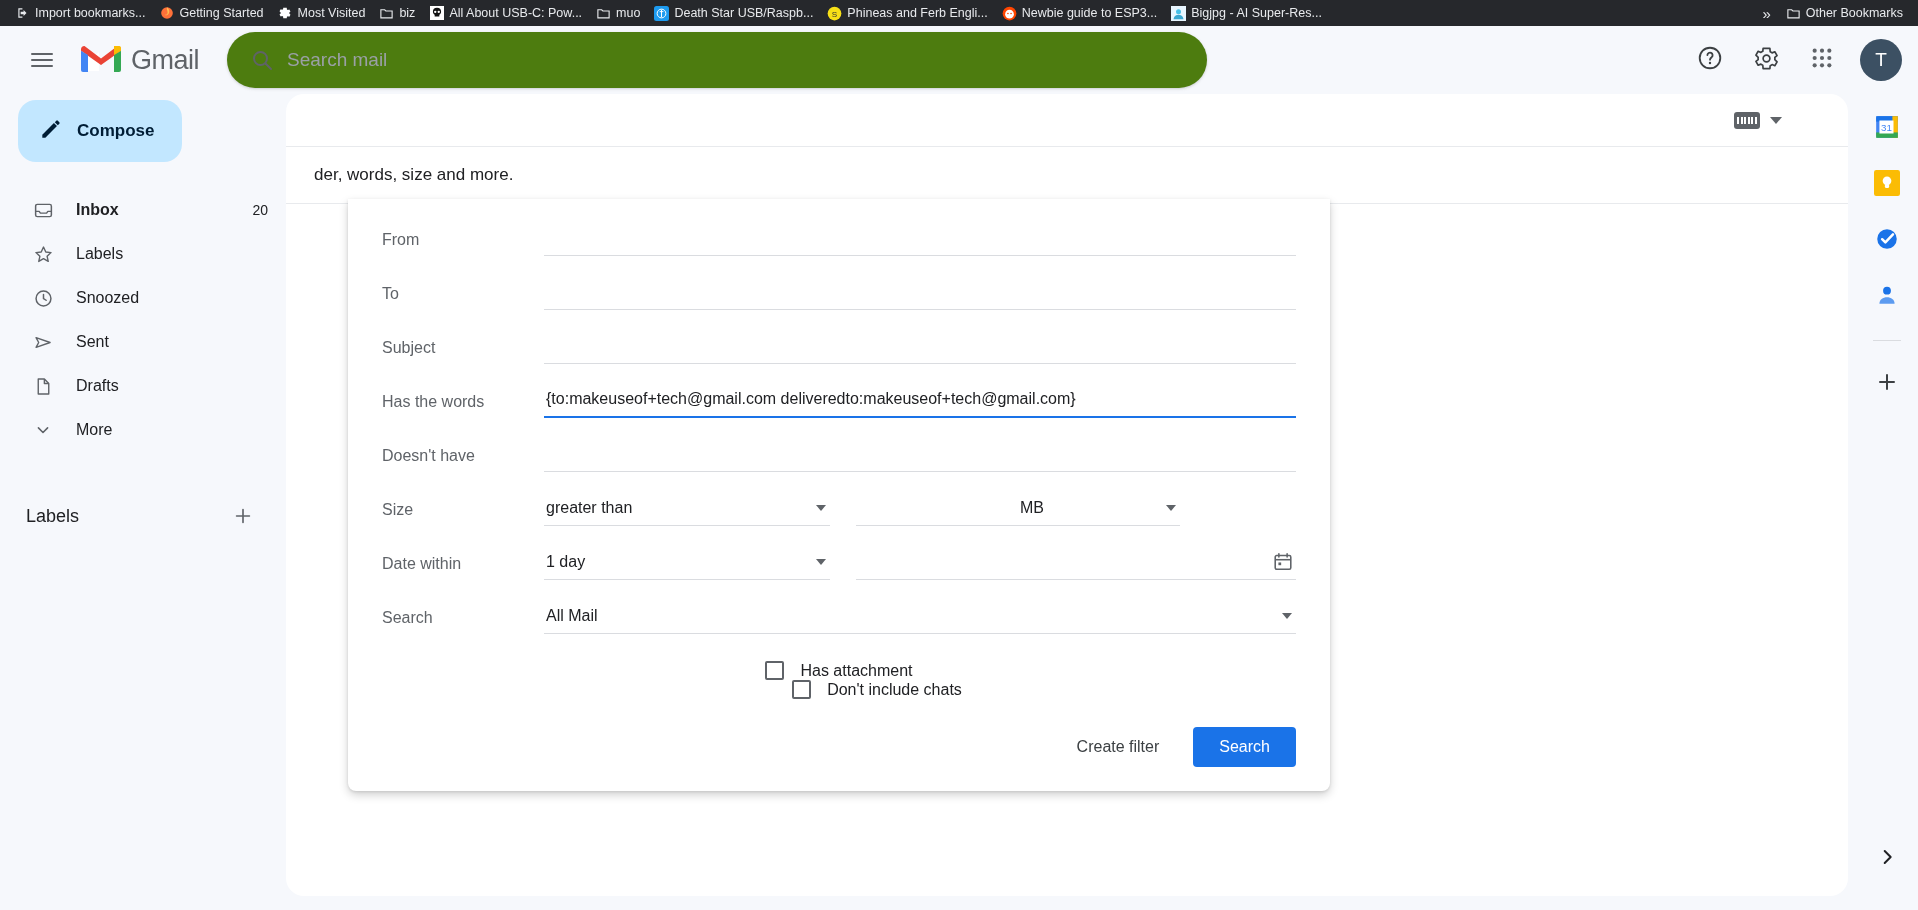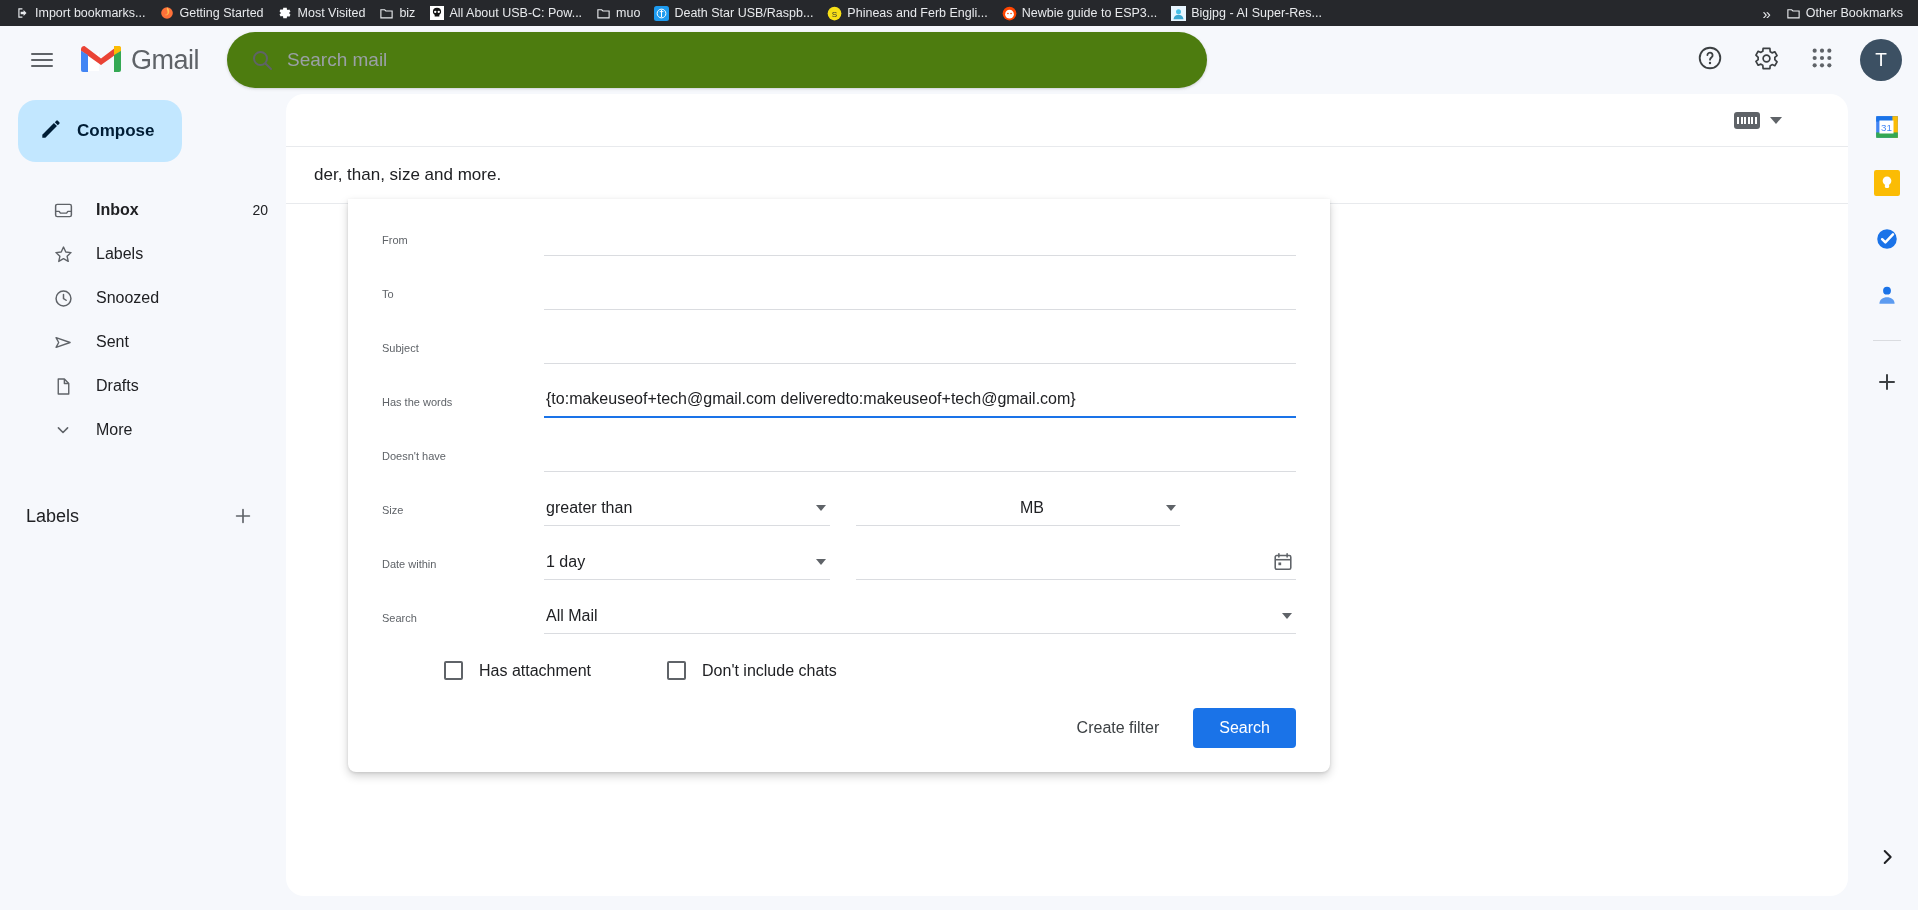--- a/index.html
+++ b/index.html
@@ -93,21 +93,21 @@
     background: #c2e7ff;
     border-radius: 18px;
     display:flex; align-items:center; gap: 13px;
     padding-left: 20px;
     cursor: pointer;
   }
   .compose-label { font-size: 17px; color: #001d35; font-weight: bold; }
   .nav-list { margin-top: 26px; padding-right: 18px; }
   .nav-item {
     height: 44px; display:flex; align-items:center;
-    padding-left: 52px; border-radius: 0 22px 22px 0;
+    padding-left: 32px; border-radius: 0 22px 22px 0;
     cursor:pointer; gap: 22px;
     font-size: 16px; color: #202124;
   }
   .nav-item .nav-ico { width: 22px; flex:0 0 22px; display:flex; align-items:center; justify-content:center; }
   .nav-item.active .nav-label { font-weight: bold; }
   .nav-count { margin-left: auto; font-size: 14px; color: #202124; }
   .labels-row {
     margin-top: 44px; height: 40px; display:flex; align-items:center;
     padding-left: 26px; padding-right: 30px;
   }
@@ -153,21 +153,21 @@
     position: absolute;
     left: 348px; top: 105px;
     width: 982px;
     background: #ffffff;
     border-radius: 0 0 8px 8px;
     box-shadow: 0 4px 10px rgba(0,0,0,.18), 0 1px 3px rgba(0,0,0,.10);
     z-index: 40;
     padding: 14px 34px 24px 34px;
   }
   .adv-row { display:flex; align-items:center; min-height: 54px; }
-  .adv-label { width: 162px; flex:0 0 162px; font-size: 11px; color: #5f6368; }
+  .adv-label { width: 162px; flex:0 0 162px; font-size: 16px; color: #5f6368; }
   .adv-field { flex:1; position: relative; }
   .adv-underline {
     width: 100%; height: 31px;
     border: none; border-bottom: 1px solid #dadce0;
     outline: none; background: transparent;
     font-size: 16px; color: #202124;
     font-family: "Liberation Sans", sans-serif;
     padding: 0 2px 4px 2px;
   }
   .adv-underline.focused { border-bottom: 2px solid #1a73e8; color: #202124; }
@@ -183,21 +183,21 @@
   .sel .caret {
     position:absolute; right: 4px; top: 10px;
     width:0;height:0;border-left:5.5px solid transparent;border-right:5.5px solid transparent;border-top:6.5px solid #5f6368;
   }
   .sel-sm { width: 286px; flex:0 0 286px; }
   .size-num { width: 162px; flex:0 0 162px; margin-left: 26px; }
   .size-unit { width: 162px; flex:0 0 162px; }
   .date-val { flex:1; margin-left: 26px; position:relative; }
   .cal-ico { position:absolute; right:2px; top:2px; cursor:pointer; }
 
-  .checks-row { display:flex; align-items:center; margin-top: 16px; padding-left: 0; gap: 0; }
+  .checks-row { display:flex; align-items:center; margin-top: 16px; padding-left: 0; gap: 0; flex-direction: column; }
   .chk-group { display:flex; align-items:center; gap: 16px; cursor:pointer; }
   .chk-box {
     width: 19px; height: 19px; border: 2px solid #5f6368; border-radius: 2px;
   }
   .chk-label { font-size: 16px; color: #202124; }
   .chk-spacer { width: 62px; }
   .chk-offset { margin-left: 24px; }
 
   .actions-row { display:flex; align-items:center; justify-content:flex-end; gap: 22px; margin-top: 28px; }
   .btn-text {
@@ -502,21 +502,21 @@
               <i></i>
               <i></i>
               <i></i>
               <i></i>
             </span>
         </span>
         <span class="tri-down"></span>
       </div>
     </div>
     <div class="main-divider"></div>
-    <div class="main-note">der, than, size and more.</div>
+    <div class="main-note">der, words, size and more.</div>
     <div class="main-divider" style="margin-top:18px;"></div>
   </div>
 
   <div class="right-rail">
     <div class="rail-icon">
       <span>
         <svg width="26" height="26" viewBox="0 0 24 24">
           <rect x="2" y="2" width="20" height="20" rx="2" fill="#4285f4"></rect>
           <rect x="2" y="2" width="20" height="5" fill="#1a73e8"></rect>
           <rect x="17" y="2" width="5" height="20" fill="#fbbc04"></rect>

